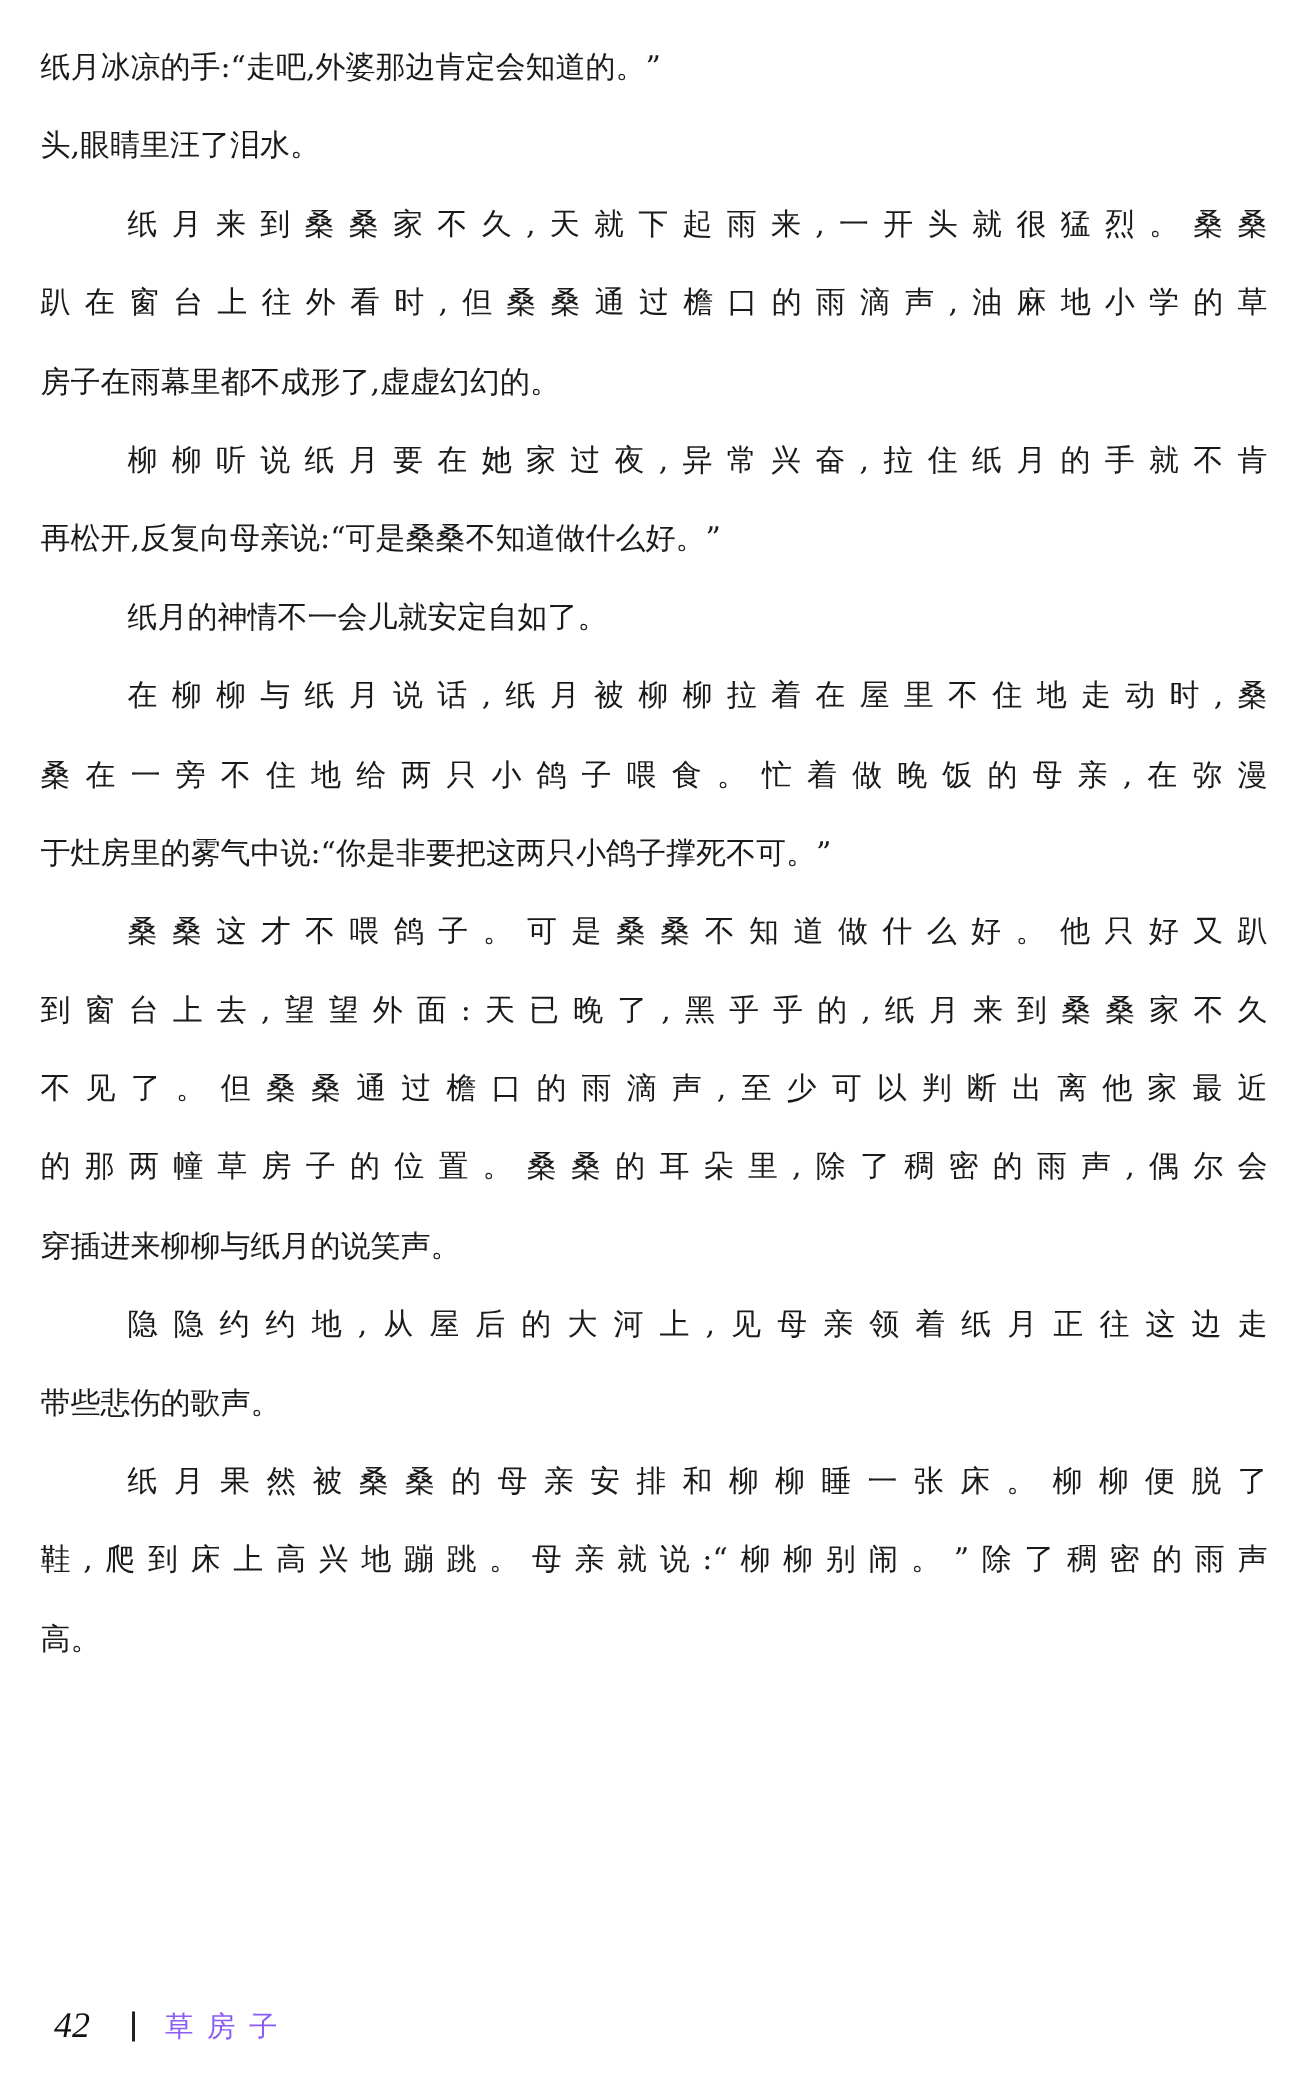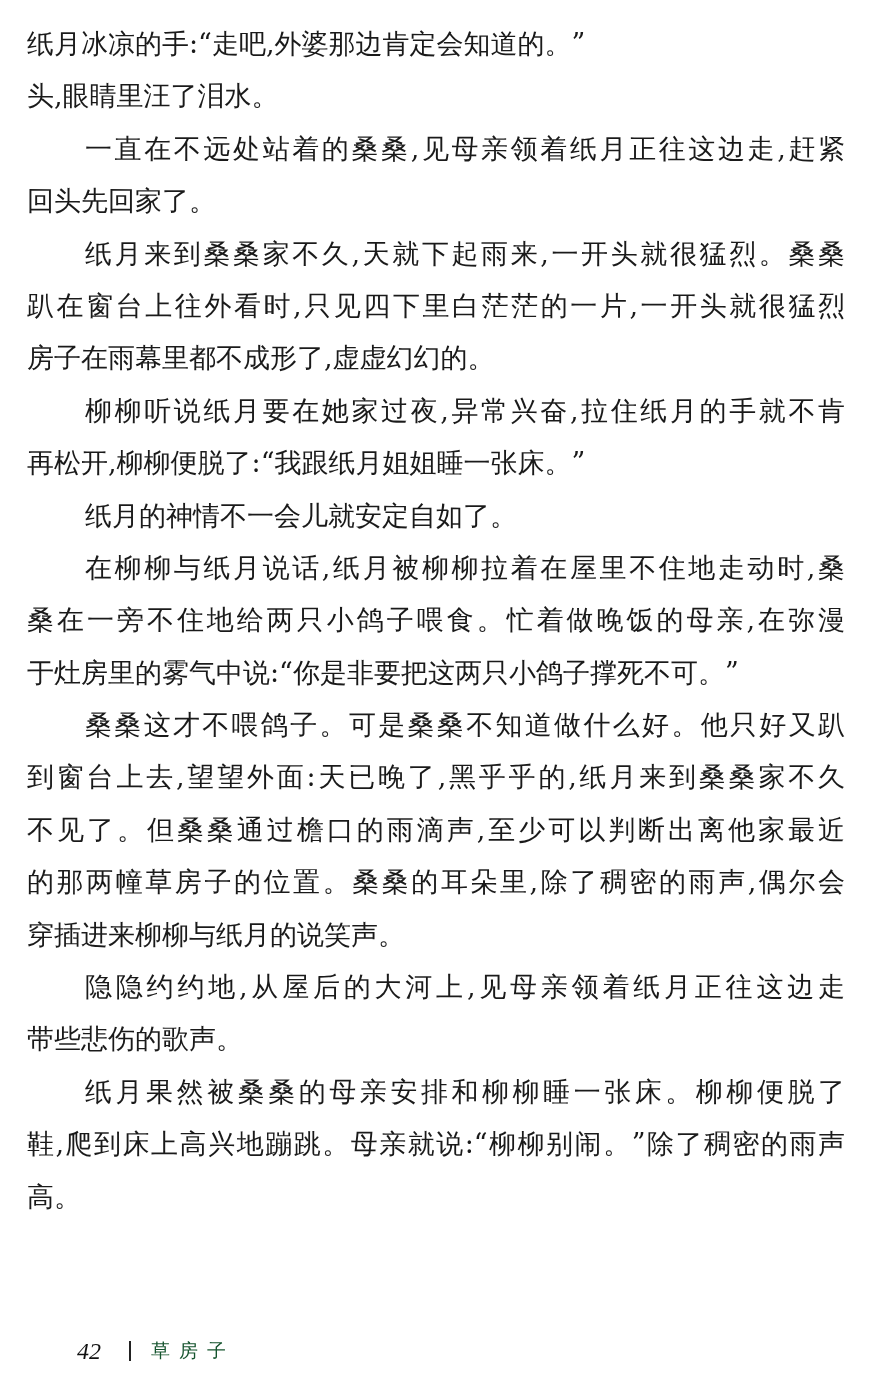--- a/index.html
+++ b/index.html
@@ -1,54 +1,50 @@
 <!DOCTYPE html>
 <html><head>
 <meta charset="utf-8">
 <style>
   html, body { margin: 0; padding: 0; background: #ffffff; }
   body { width: 872px; height: 1391px; position: relative; overflow: hidden;
          font-family: "DejaVu Serif", "Liberation Serif", serif; color: #1a1a1a; }
   .page { position: absolute; left: 27px; top: 18px; width: 818px; }
-  .line { height: 52.4px; line-height: 52.4px; font-size: 27px; white-space: nowrap;
+  .line { height: 52.4px; line-height: 52.4px; font-size: 20px; white-space: nowrap;
           text-align: justify; text-align-last: justify; letter-spacing: 0px; }
   .line.last { text-align-last: left; }
   .line.indent { padding-left: 58px; }
-  .footer { position: absolute; left: 36px; top: 1333px; height: 36px; display: flex; align-items: center; margin-left: 41px; }
+  .footer { position: absolute; left: 36px; top: 1333px; height: 36px; display: flex; align-items: center; }
   .page-num { font-family: "Liberation Serif", serif; font-style: italic; font-size: 24px; color: #111; }
   .sep { display: inline-block; width: 2px; height: 20px; background: #222; margin-left: 28px; margin-right: 20px; }
-  .book-title { font-size: 19px; letter-spacing: 9px; color: #14532d; font-family: Liberation Serif, serif; }
+  .book-title { font-size: 19px; letter-spacing: 9px; color: #8b5cf6; font-family: Liberation Serif, serif; }
 </style>
 </head>
 <body>
 
 <div class="page">
 
   <div>
     <div class="line last">纸月冰凉的手:“走吧,外婆那边肯定会知道的。”</div>
   </div>
 
   <div>
     <div class="line last">头,眼睛里汪了泪水。</div>
   </div>
 
-  <div>
-    <div class="line indent">一直在不远处站着的桑桑,见母亲领着纸月正往这边走,赶紧</div>
-    <div class="line last">回头先回家了。</div>
-  </div>
 
   <div>
     <div class="line indent">纸月来到桑桑家不久,天就下起雨来,一开头就很猛烈。桑桑</div>
-    <div class="line">趴在窗台上往外看时,只见四下里白茫茫的一片,一开头就很猛烈</div>
+    <div class="line">趴在窗台上往外看时,但桑桑通过檐口的雨滴声,油麻地小学的草</div>
     <div class="line last">房子在雨幕里都不成形了,虚虚幻幻的。</div>
   </div>
 
   <div>
     <div class="line indent">柳柳听说纸月要在她家过夜,异常兴奋,拉住纸月的手就不肯</div>
-    <div class="line last">再松开,柳柳便脱了:“我跟纸月姐姐睡一张床。”</div>
+    <div class="line last">再松开,反复向母亲说:“可是桑桑不知道做什么好。”</div>
   </div>
 
   <div>
     <div class="line indent last">纸月的神情不一会儿就安定自如了。</div>
   </div>
 
   <div>
     <div class="line indent">在柳柳与纸月说话,纸月被柳柳拉着在屋里不住地走动时,桑</div>
     <div class="line">桑在一旁不住地给两只小鸽子喂食。忙着做晚饭的母亲,在弥漫</div>
     <div class="line last">于灶房里的雾气中说:“你是非要把这两只小鸽子撑死不可。”</div>

